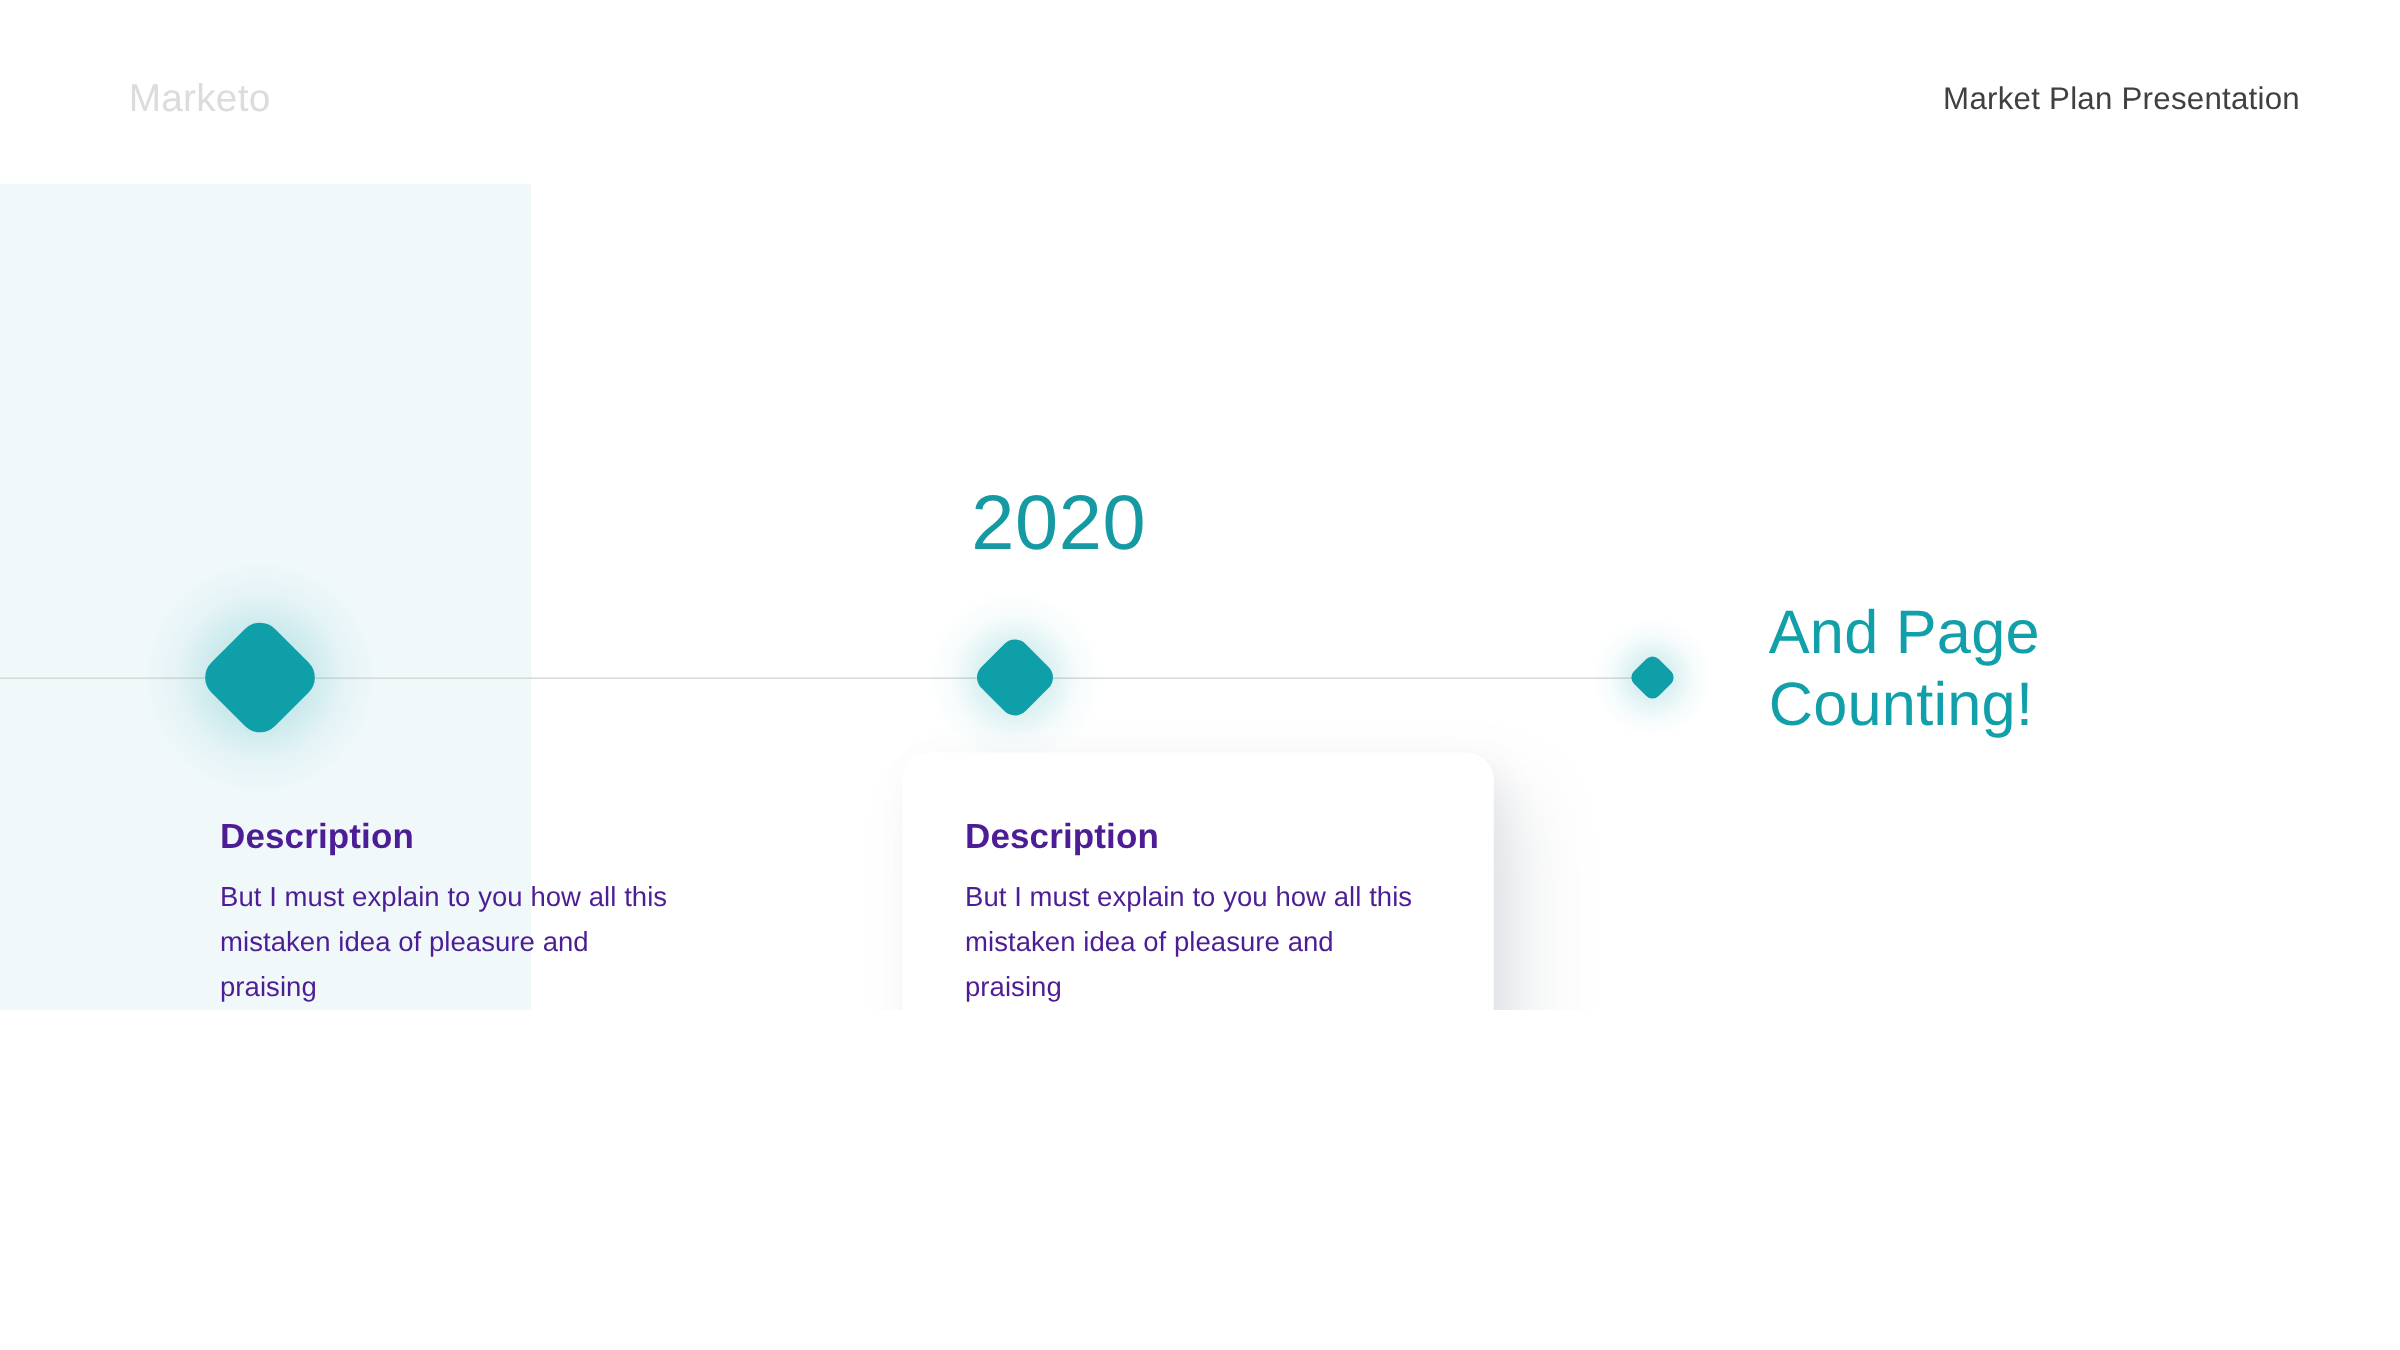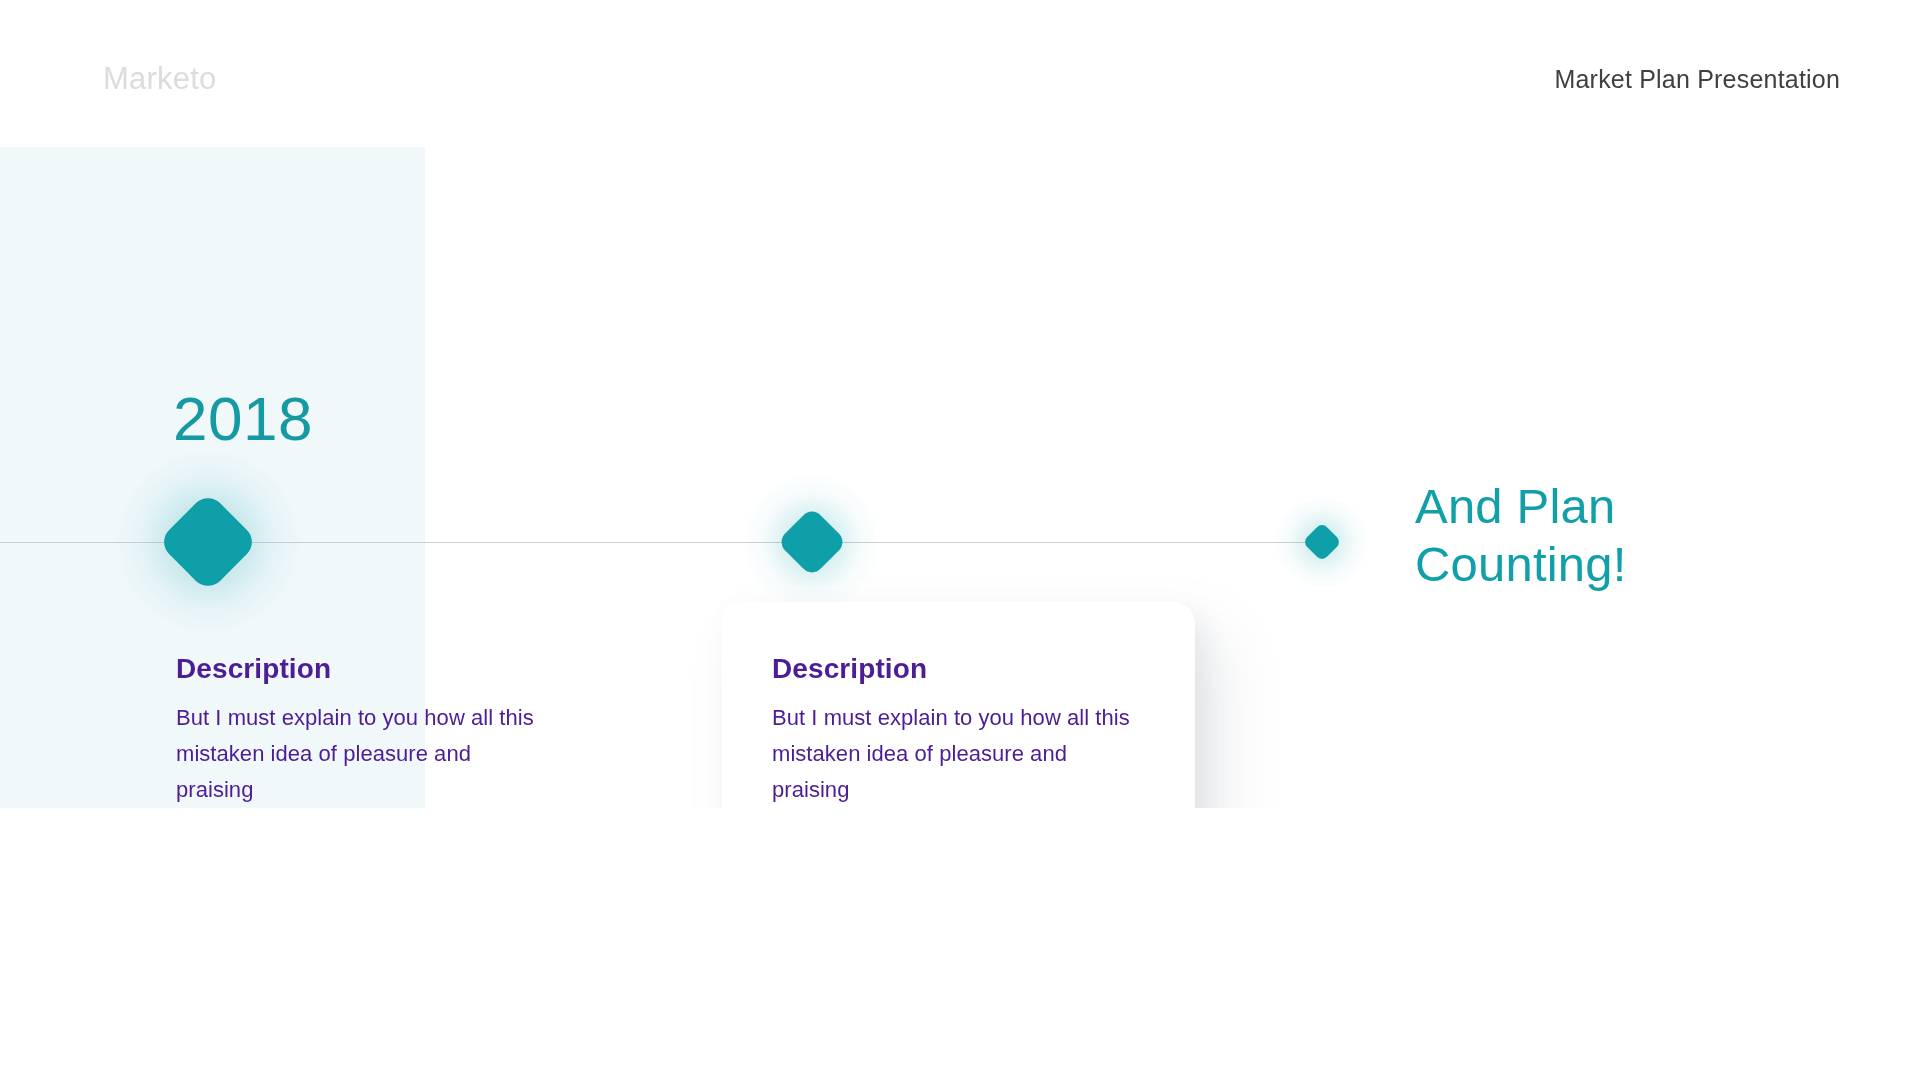--- a/index.html
+++ b/index.html
@@ -237,31 +237,31 @@
 
   <div class="marker-glow glow-1"></div>
   <div class="marker marker-1"></div>
 
   <div class="marker-glow glow-2"></div>
   <div class="marker marker-2"></div>
 
   <div class="marker-glow glow-3"></div>
   <div class="marker marker-3"></div>
 
-  <div class="year year-1">2018</div>
-
+
+  <div class="year year-2">2020</div>
 
   <div class="milestone milestone-1">
     <p class="desc-title">Description</p>
     <p class="desc-body">But I must explain to you how all this mistaken idea of pleasure and praising</p>
   </div>
 
   <div class="card"></div>
   <div class="milestone milestone-2">
     <p class="desc-title">Description</p>
     <p class="desc-body">But I must explain to you how all this mistaken idea of pleasure and praising</p>
   </div>
 
-  <div class="closing">And Plan Counting!</div>
+  <div class="closing">And Page Counting!</div>
 
   <div class="page-number">Page 12</div>
 
 </div>
 
 </body></html>

